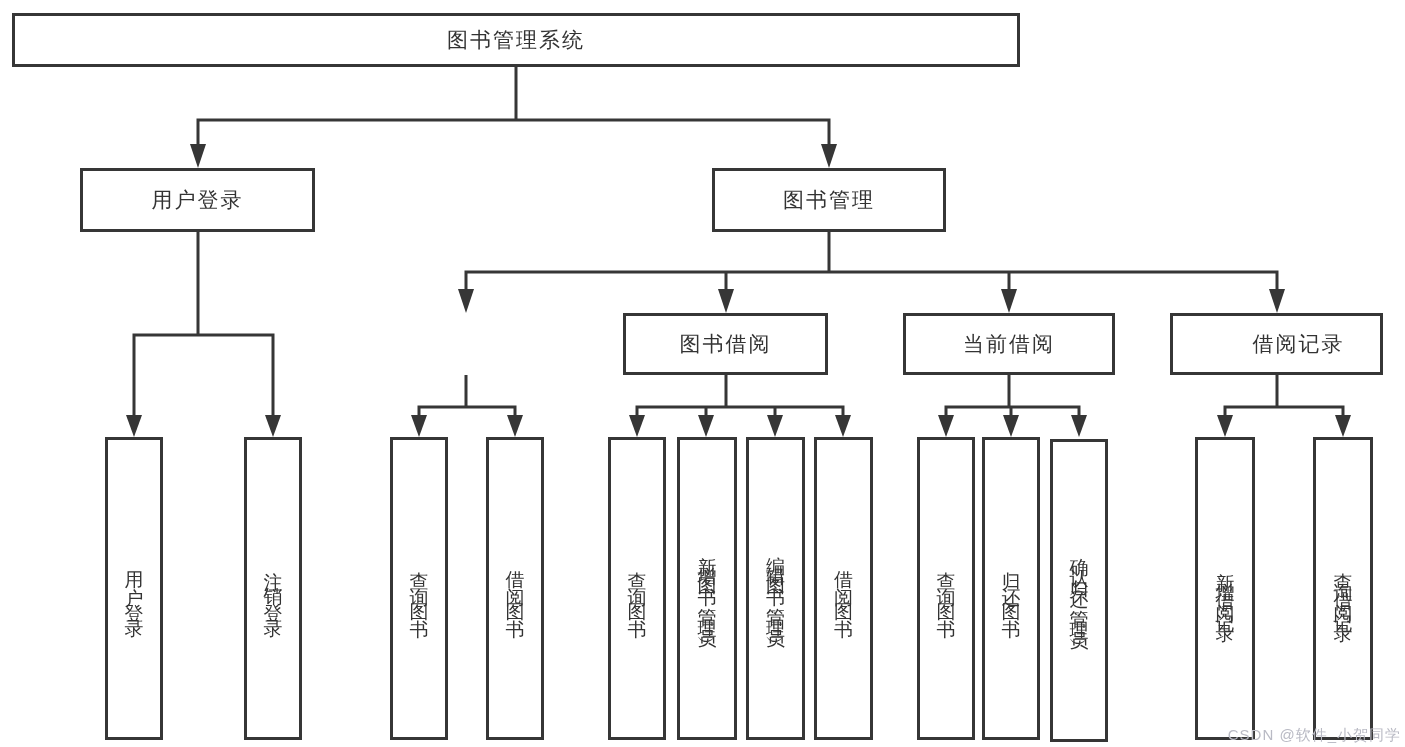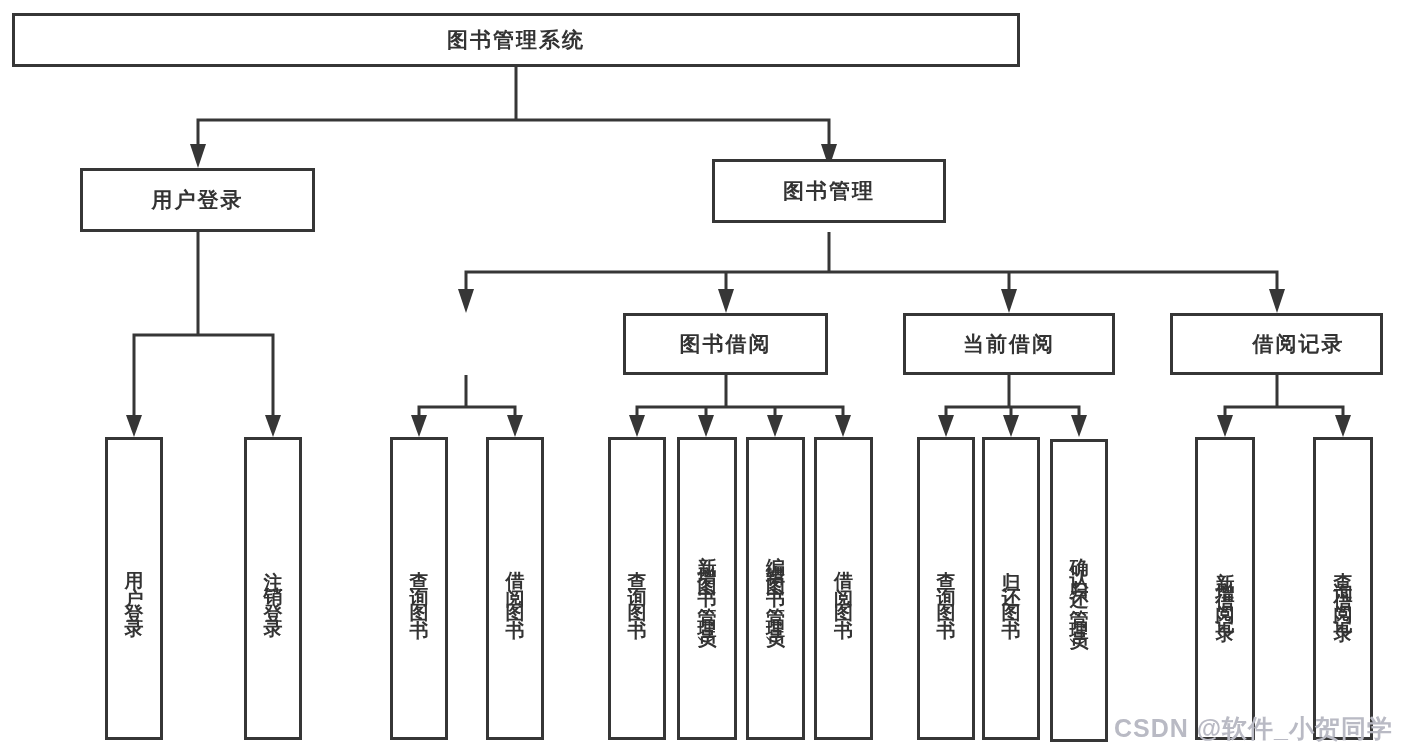--- a/index.html
+++ b/index.html
@@ -6,21 +6,20 @@
   html, body {
     width: 1405px; height: 747px;
     background: #ffffff;
     font-family: "Liberation Sans", sans-serif;
     overflow: hidden;
   }
   .diagram {
     position: relative;
     width: 1405px; height: 747px;
     background: #ffffff;
-    font-weight: bold;
   }
   svg.connectors {
     position: absolute; left: 0; top: 0;
     width: 1405px; height: 747px;
   }
   .node {
     position: absolute;
     border: 3px solid #363636;
     background: #ffffff;
     display: flex;
@@ -36,23 +35,23 @@
     text-orientation: mixed;
     font-size: 19px;
     letter-spacing: 0.55em;
     white-space: normal;
   }
   .node.leaf.spread {
     letter-spacing: 0.85em;
   }
   .watermark {
     position: absolute;
-    right: 12px;
+    right: 4px;
     bottom: 2px;
-    font-size: 25px;
+    font-size: 15px;
     color: #b9bac4;
     letter-spacing: 1px;
     z-index: 5;
     pointer-events: none;
   }
 </style>
 </head>
 <body>
 
 <div class="diagram">
@@ -103,21 +102,21 @@
     <g>
       <path d="M1277 375 V407 M1225 418 V407 H1343 V418"></path>
       <polygon points="1217,415 1233,415 1225,437" fill="#363636" stroke="none"></polygon>
       <polygon points="1335,415 1351,415 1343,437" fill="#363636" stroke="none"></polygon>
     </g>
   </svg>
 
   <div class="node" style="left:12px; top:13px; width:1008px; height:54px;">图书管理系统</div>
 
   <div class="node" style="left:80px; top:168px; width:235px; height:64px;">用户登录</div>
-  <div class="node" style="left:712px; top:159px; width:234px; height:64px;">图书管理</div>
+  <div class="node" style="left:712px; top:168px; width:234px; height:64px;">图书管理</div>
 
   <div class="node" style="left:903px; top:313px; width:212px; height:62px;">当前借阅</div>
   <div class="node" style="left:623px; top:313px; width:205px; height:62px;">图书借阅</div>
   <div class="node" style="left:1170px; top:313px; width:213px; height:62px;padding-left:44px;">借阅记录</div>
 
   <div class="node leaf spread" style="left:105px; top:437px; width:58px; height:303px;">用户登录</div>
   <div class="node leaf spread" style="left:244px; top:437px; width:58px; height:303px;">注销登录</div>
 
   <div class="node leaf spread" style="left:390px; top:437px; width:58px; height:303px;">查询图书</div>
   <div class="node leaf spread" style="left:486px; top:437px; width:58px; height:303px;">借阅图书</div>

